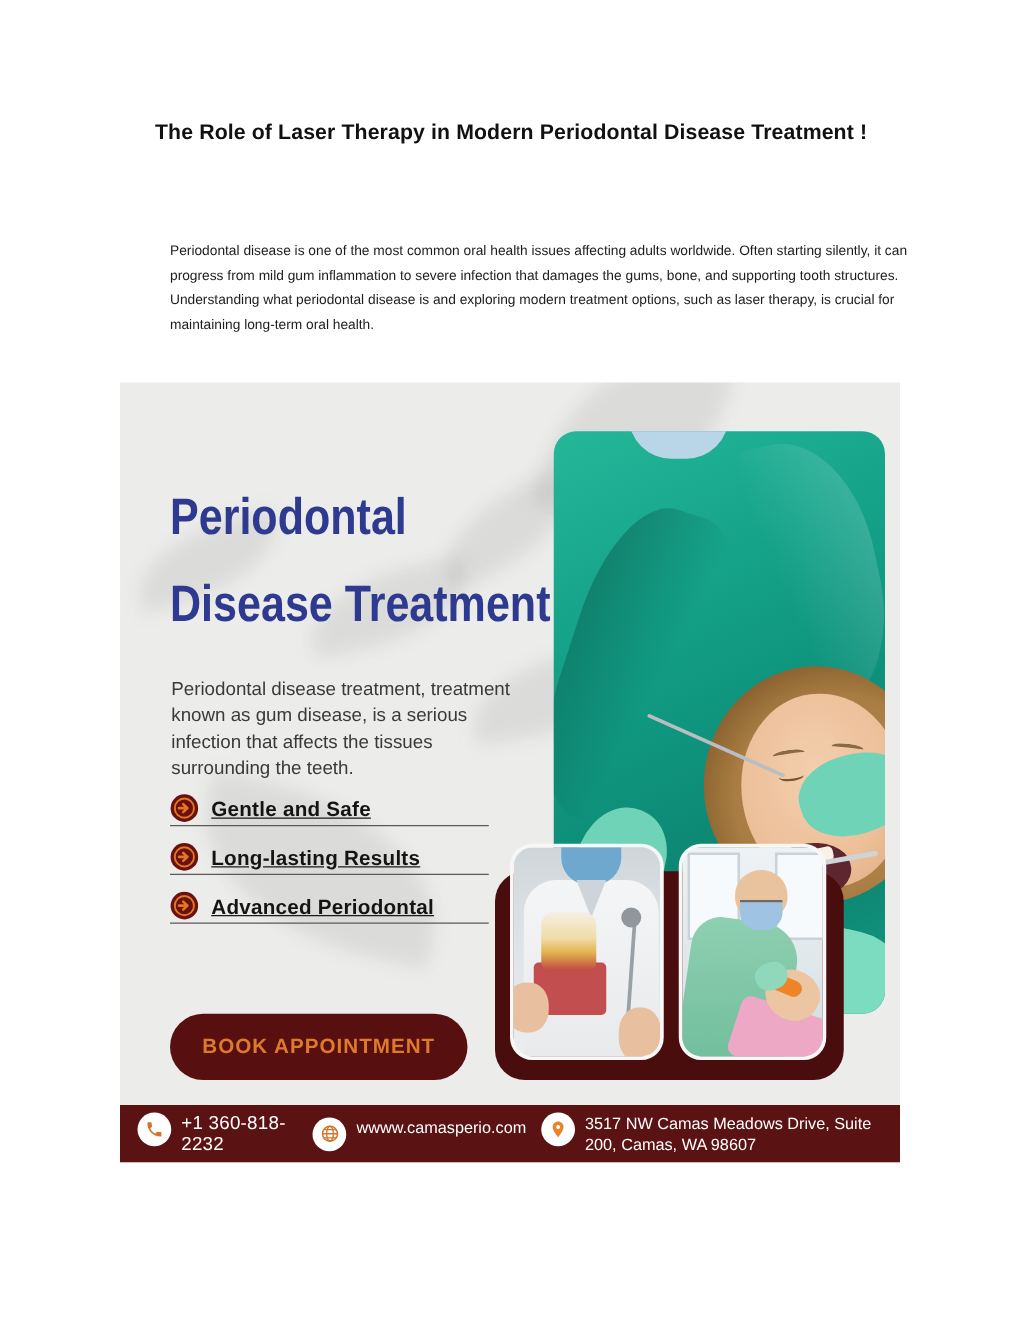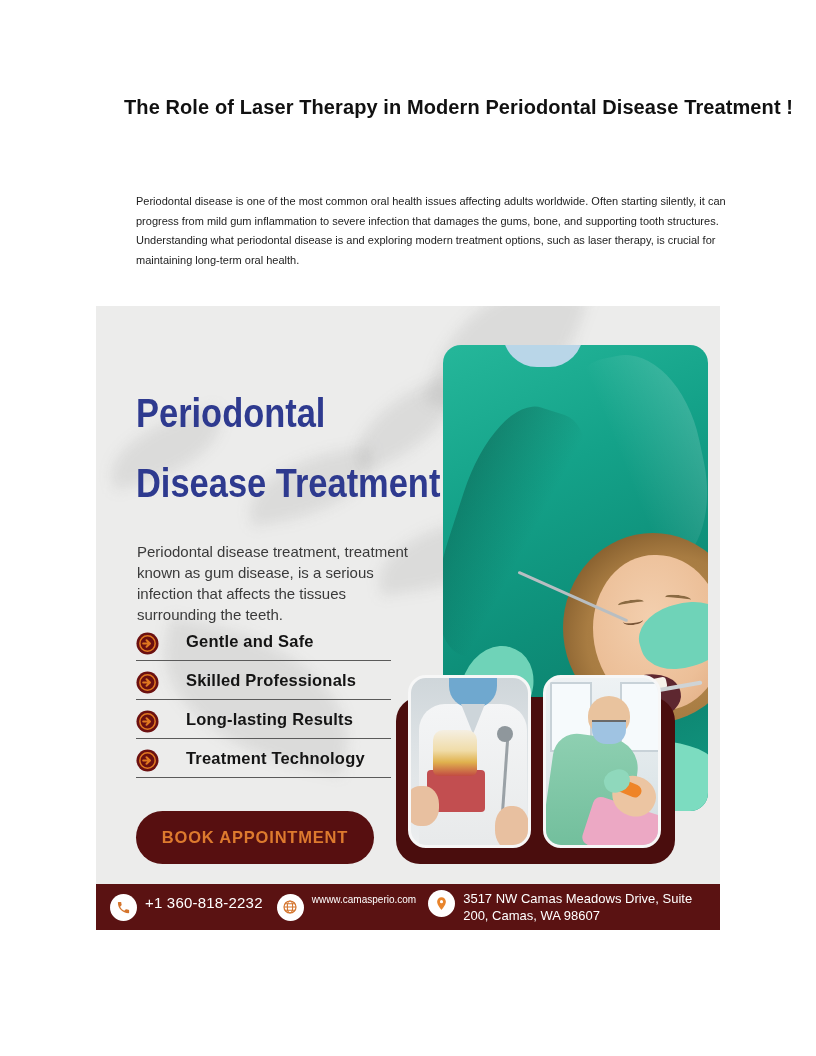--- a/index.html
+++ b/index.html
@@ -6,21 +6,21 @@
   html,body { background: #ffffff; }
   body {
     width: 816px; height: 1056px;
     font-family: "Liberation Sans", sans-serif;
     position: relative;
     color: #1a1a1a;
     overflow: hidden;
   }
   .doc-title {
     position: absolute; left: 124px; top: 96px;
-    font-size: 20px; font-weight: bold; color: #111;
+    font-size: 17px; font-weight: bold; color: #111;
     letter-spacing: 0.1px;
   }
   .doc-intro {
     position: absolute; left: 96px; top: 192px; width: 622px;
     font-size: 11px; line-height: 19.6px; color: #1c1c1c; margin-left: 40px;
   }
 
   
   .flyer {
     position: absolute; left: 96px; top: 306px;
@@ -60,23 +60,23 @@
   }
   .flyer-desc {
     position: absolute; left: 41px; top: 235px; width: 280px;
     font-size: 15px; line-height: 21px; color: #3a3a3a;
   }
   .features {
     position: absolute; left: 40px; top: 326px; width: 255px;
     list-style: none;
   }
   .feature {
-    display: flex; align-items: flex-start; gap: 27px;
+    display: flex; align-items: flex-end; gap: 10px;
     height: 29px; border-bottom: 1px solid #5a5a5a;
-    margin-bottom: 10px; padding-bottom: 2px;
+    margin-bottom: 10px; padding-bottom: 2px; text-decoration: underline;
   }
   .feature .label {
     font-size: 16.5px; font-weight: bold; color: #141414; letter-spacing: 0.2px;
   }
   .arrow-badge { flex: 0 0 auto; }
 
   .cta {
     position: absolute; left: 40px; top: 505px;
     width: 238px; height: 53px; border: none; cursor: pointer;
     border-radius: 27px; background: #570f10;
@@ -174,21 +174,21 @@
     padding: 0 12px; color: #ffffff;
   }
   .contact { display: flex; gap: 8px; }
   .circle-icon {
     width: 27px; height: 27px; border-radius: 50%; background: #ffffff;
     display: flex; align-items: center; justify-content: center; flex: 0 0 auto;
   }
   .contact-phone { margin-left: 2px; }
   .contact-phone .txt { font-size: 15px; letter-spacing: 0.2px; }
   .contact-web { margin-left: 14px; }
-  .contact-web .txt { font-size: 10px; }
+  .contact-web .txt { font-size: 13px; }
   .contact-addr { margin-left: 12px; }
   .contact-addr .txt { font-size: 13px; line-height: 17px; width: 240px; }
 </style>
 </head>
 <body>
 
 <div class="page">
 
   <h1 class="doc-title">The Role of Laser Therapy in Modern Periodontal Disease Treatment !</h1>
 
@@ -219,37 +219,29 @@
           <path d="M7.5 12h6.5M11 8.6l3.6 3.4-3.6 3.4" stroke="#e07820" stroke-width="2.1" fill="none" stroke-linecap="round" stroke-linejoin="round"></path>
         </svg>
         <span class="label">Gentle and Safe</span>
       </li>
       <li class="feature">
         <svg class="arrow-badge" width="23" height="23" viewBox="0 0 24 24">
           <circle cx="12" cy="12" r="11.5" fill="#6b1010"></circle>
           <circle cx="12" cy="12" r="8" fill="none" stroke="#e07820" stroke-width="1.6"></circle>
           <path d="M7.5 12h6.5M11 8.6l3.6 3.4-3.6 3.4" stroke="#e07820" stroke-width="2.1" fill="none" stroke-linecap="round" stroke-linejoin="round"></path>
         </svg>
-        <span class="label">Skilled Professionals</span>
-      </li>
-      <li class="feature">
-        <svg class="arrow-badge" width="23" height="23" viewBox="0 0 24 24">
-          <circle cx="12" cy="12" r="11.5" fill="#6b1010"></circle>
-          <circle cx="12" cy="12" r="8" fill="none" stroke="#e07820" stroke-width="1.6"></circle>
-          <path d="M7.5 12h6.5M11 8.6l3.6 3.4-3.6 3.4" stroke="#e07820" stroke-width="2.1" fill="none" stroke-linecap="round" stroke-linejoin="round"></path>
-        </svg>
         <span class="label">Long-lasting Results</span>
       </li>
       <li class="feature">
         <svg class="arrow-badge" width="23" height="23" viewBox="0 0 24 24">
           <circle cx="12" cy="12" r="11.5" fill="#6b1010"></circle>
           <circle cx="12" cy="12" r="8" fill="none" stroke="#e07820" stroke-width="1.6"></circle>
           <path d="M7.5 12h6.5M11 8.6l3.6 3.4-3.6 3.4" stroke="#e07820" stroke-width="2.1" fill="none" stroke-linecap="round" stroke-linejoin="round"></path>
         </svg>
-        <span class="label">Treatment Technology</span>
+        <span class="label">Advanced Periodontal</span>
       </li>
     </ul>
 
     <button class="cta">BOOK APPOINTMENT</button>
 
     <div class="main-photo">
       <div class="mp-fold1"></div>
       <div class="mp-fold2"></div>
       <div class="mp-cap"></div>
       <div class="mp-pink"></div>

